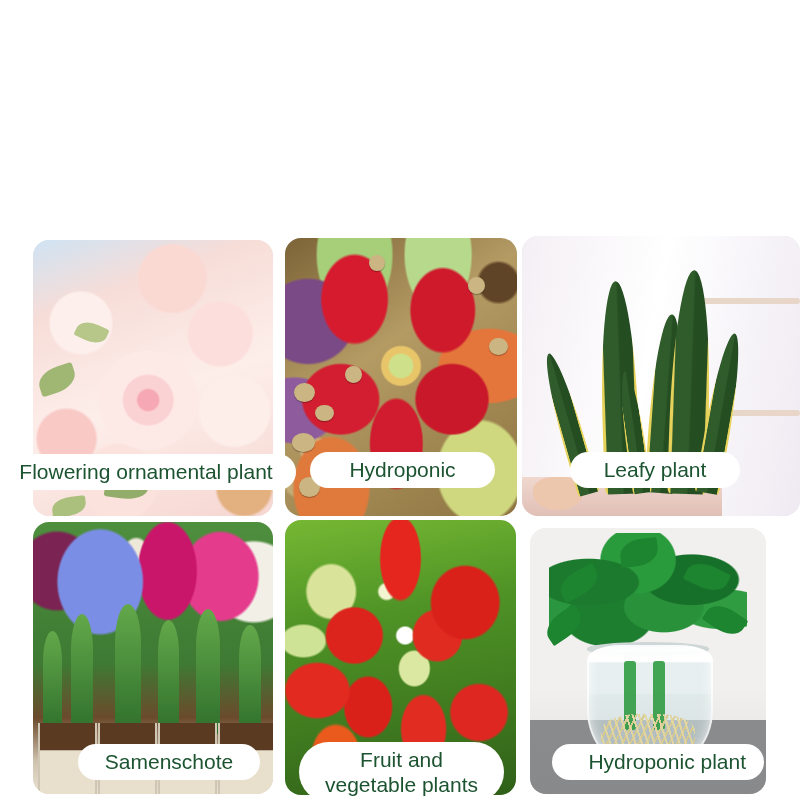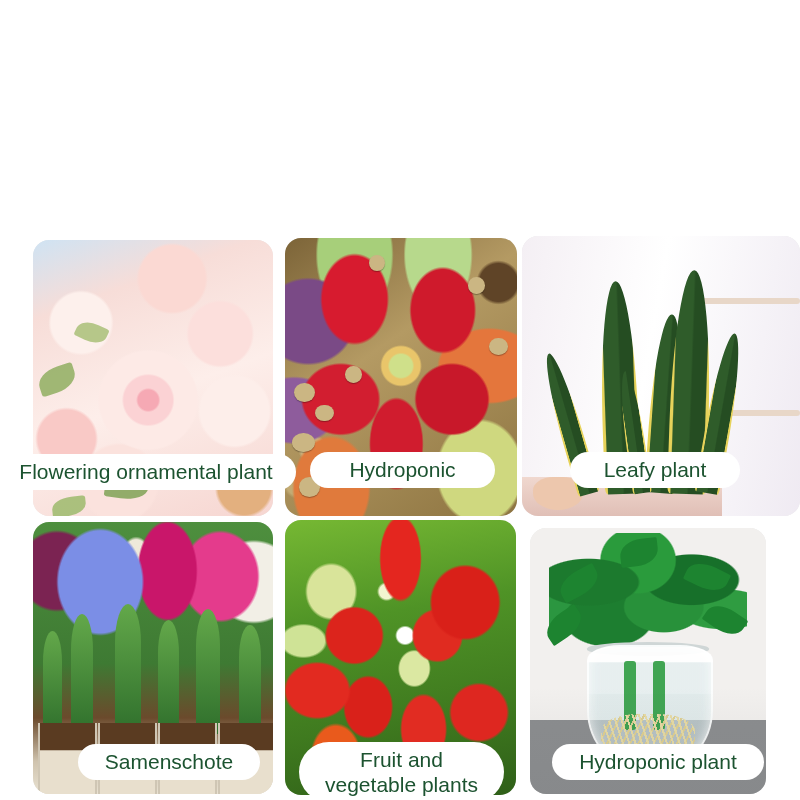--- a/index.html
+++ b/index.html
@@ -269,18 +269,18 @@
         <div class="leafblade" style="left:74%;top:30%;width:17%;height:9%;transform:rotate(34deg);"></div>
         <div class="leafblade" style="left:6%;top:32%;width:17%;height:9%;transform:rotate(-34deg);"></div>
         <div class="rim"></div>
         <div class="vase"></div>
         <div class="stem" style="left:40%;"></div>
         <div class="stem" style="left:52%;"></div>
         <div class="roots"></div>
         <div class="hydro-overlay"></div>
       </div>
     </div>
-    <div class="pill nowrap" style="left:552px;top:744px;width:212px;">
+    <div class="pill nowrap" style="left:552px;top:744px;width:212px;text-align:right;">
       <span>Hydroponic plant</span>
     </div>
 
   </div>
 </div>
 
 </body></html>

